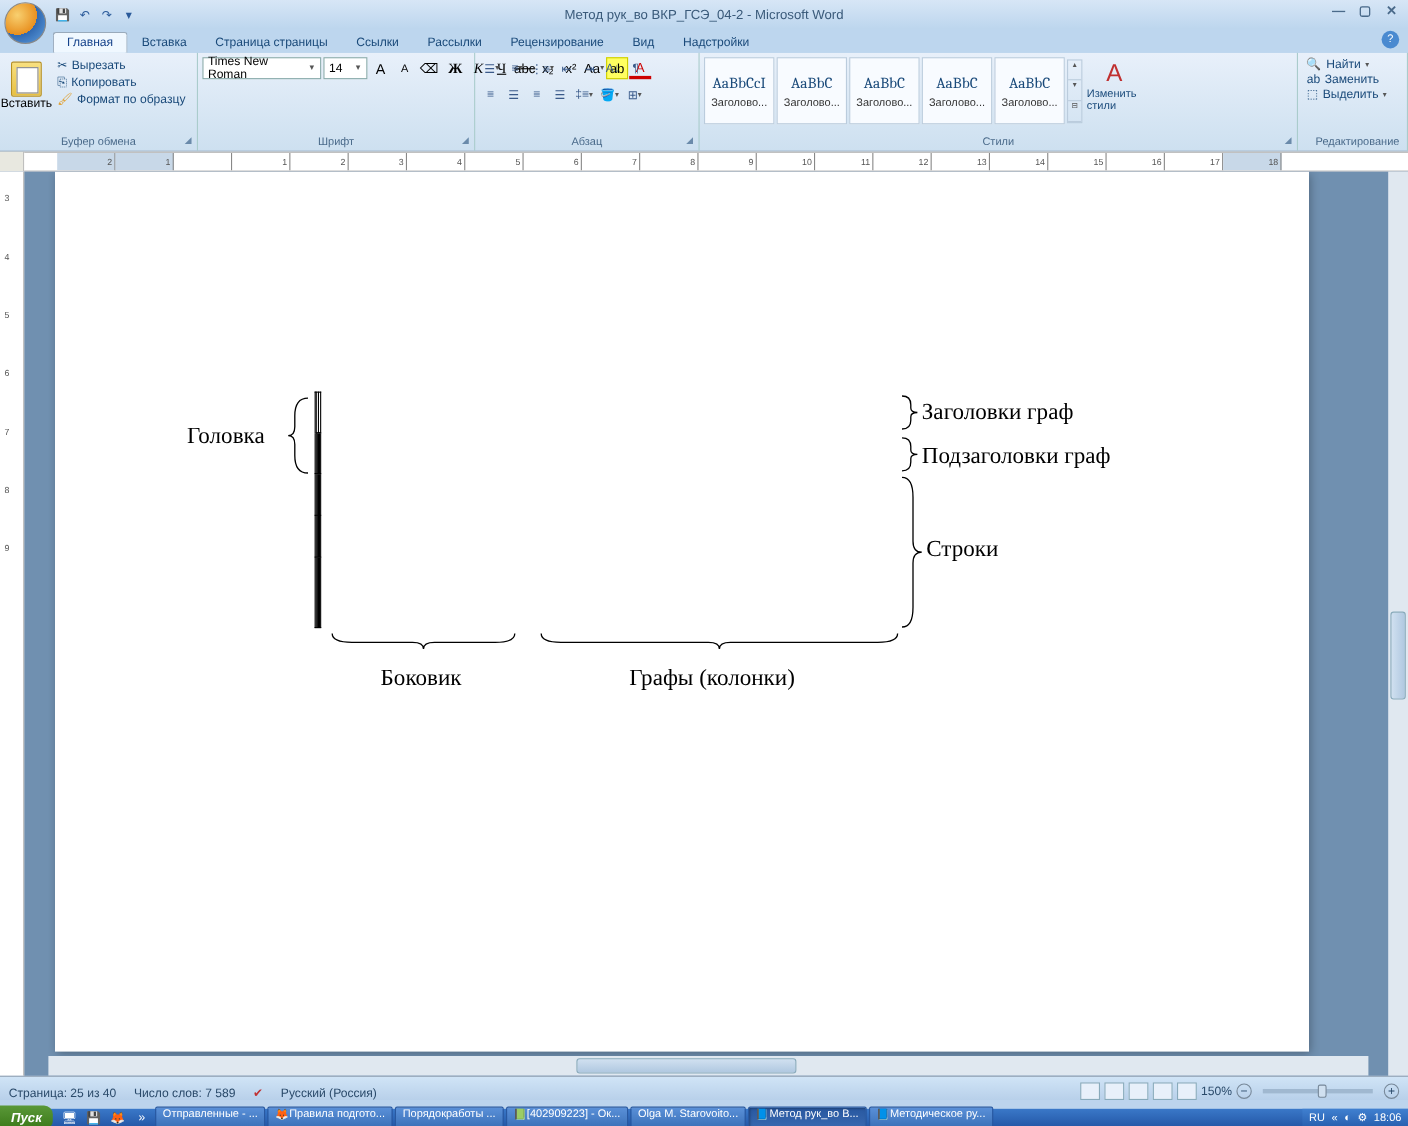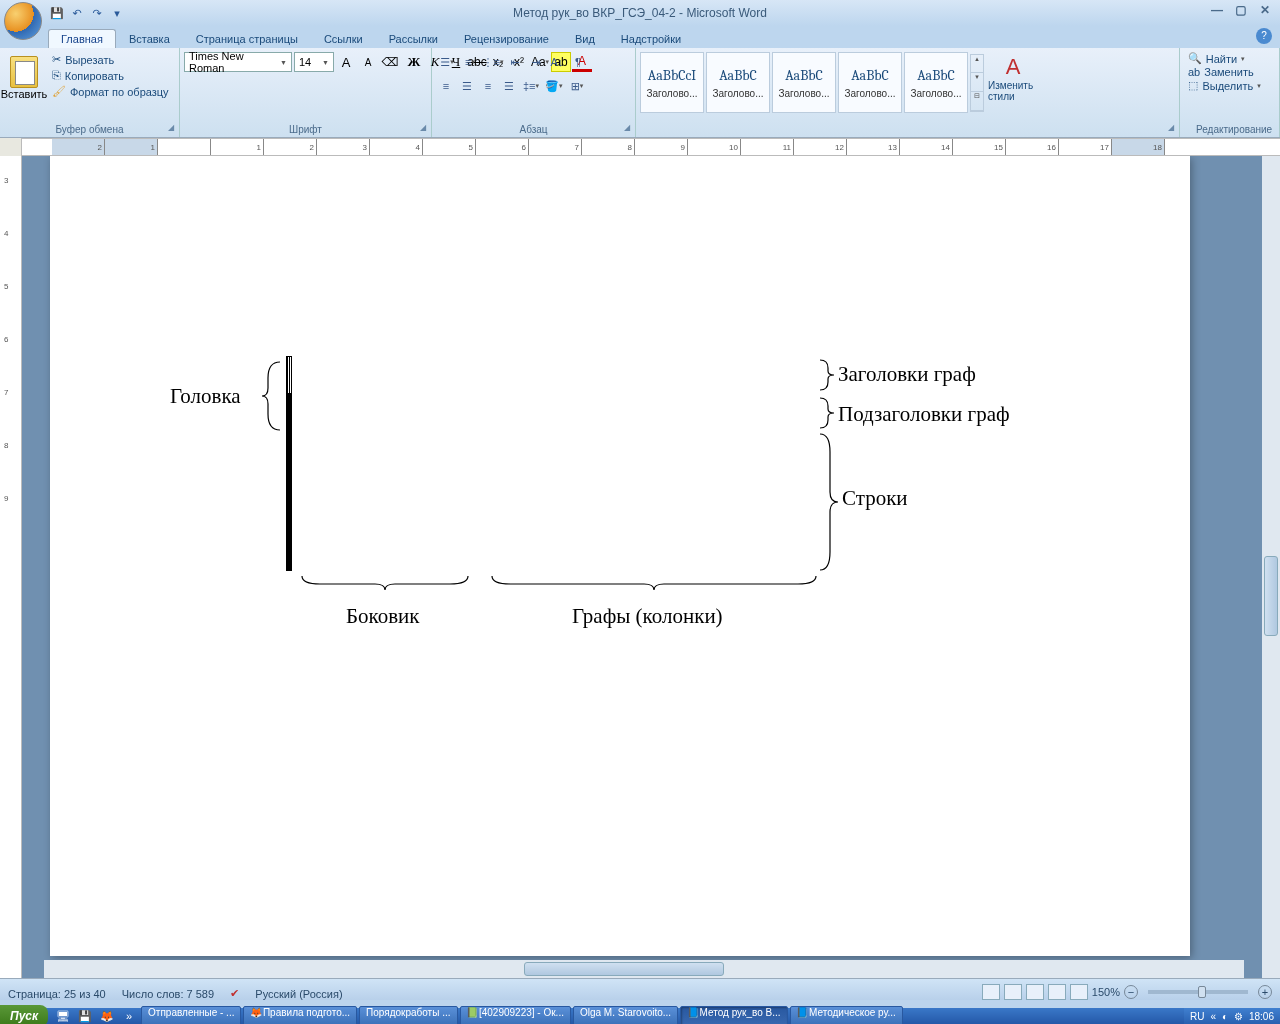--- a/index.html
+++ b/index.html
@@ -244,20 +244,21 @@
             <div>▴</div>
             <div>▾</div>
             <div>⊟</div>
           </div>
       </div>
       <div class="change-styles">
         <div class="change-styles-icon">A</div>
         <span style="font-size:10px;color:#1a4a7a">Изменить стили</span>
       </div>
     </div>
+    <div class="group-label">Стили</div>
     <div class="group-launcher">◢</div>
   </div>
 
   <div class="group" style="width:100px">
     <div class="edit-col">
       <div class="edit-item">
           <span>🔍</span>
           <span>Найти</span>
           <span class="dd-arrow">▾</span>
         </div>

